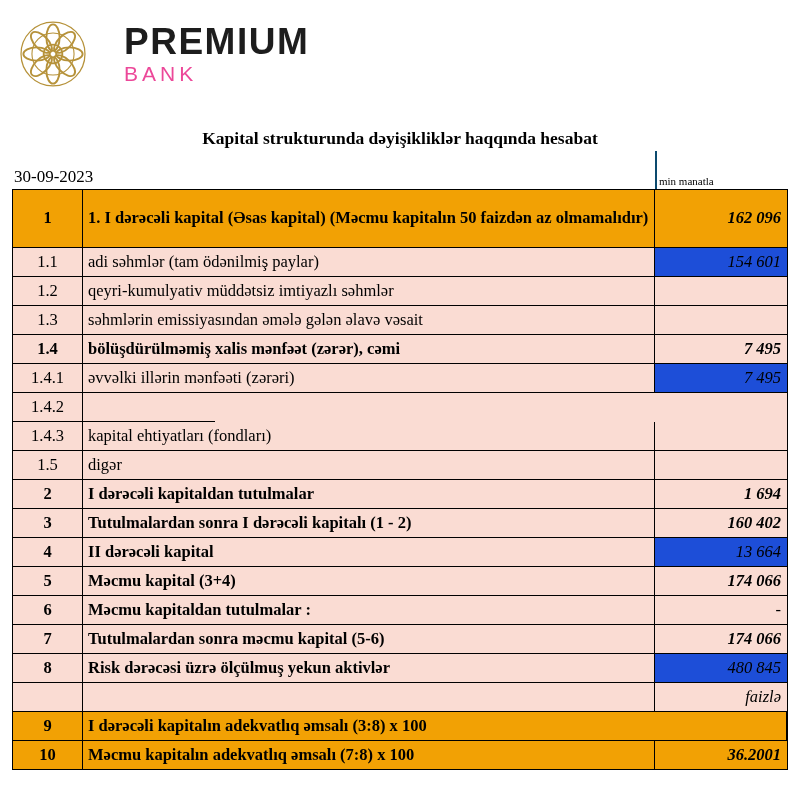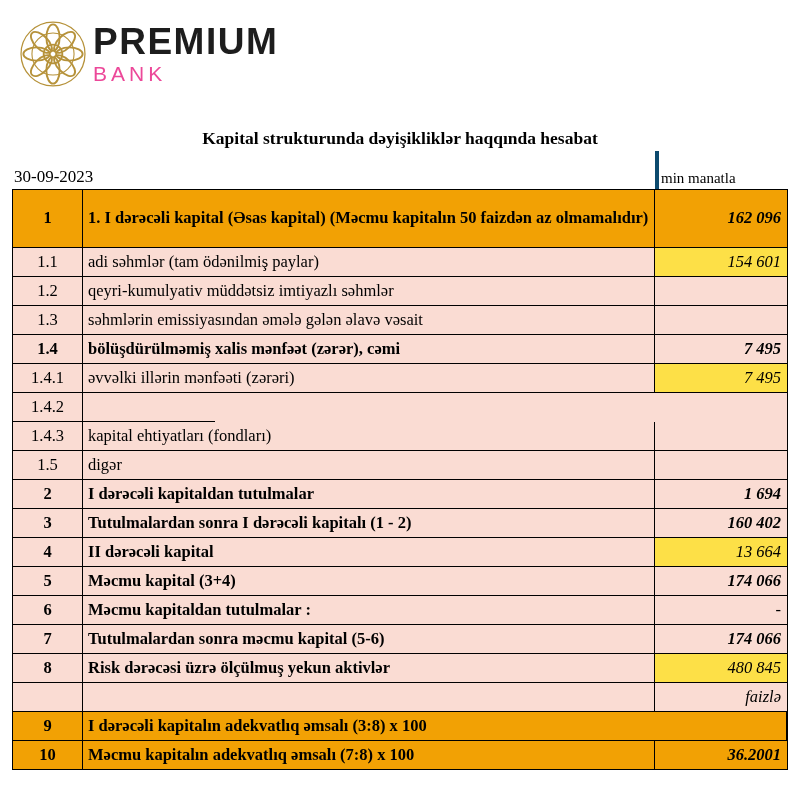--- a/index.html
+++ b/index.html
@@ -6,58 +6,58 @@
   html, body { background: #ffffff; }
   body {
     width: 800px; height: 799px;
     font-family: "Liberation Serif", serif;
     color: #000;
     overflow: hidden;
   }
   .page { padding: 6px 12px 0 12px; }
 
   
-  .brand { display: flex; align-items: center; gap: 1px; padding: 4px 0 0 2px; height: 92px; }
+  .brand { display: flex; align-items: center; gap: 32px; padding: 4px 0 0 2px; height: 92px; }
   .logo-emblem { color: var(--gold, #B6923A); flex: 0 0 auto; }
   .brand-text .name {
     font-family: "Liberation Sans", sans-serif;
     font-weight: bold; font-size: 37px; letter-spacing: 1.5px; color: #1d1d1d; line-height: 1.05;
   }
   .brand-text .sub {
     font-family: "Liberation Sans", sans-serif;
     font-size: 21px; letter-spacing: 4px; color: #ec4899; line-height: 1.1;
   }
 
   
   .title { text-align: center; font-weight: bold; font-size: 17.5px; margin-top: 30px; }
   .meta { display: flex; align-items: flex-end; margin-top: 2px; }
   .meta .date { flex: 1; font-size: 17px; padding: 0 0 2px 2px; }
   .meta .unit {
-    width: 133px; font-size: 15px; height: 38px;
-    border-left: 4px solid #0c4a6e;
+    width: 133px; font-size: 11px; height: 38px;
+    border-left: 2px solid #0c4a6e;
     display: flex; align-items: flex-end; padding: 0 0 2px 2px;
   }
 
   
   .tbl { border: 1px solid #000; border-bottom: none; }
   .trow { display: flex; min-height: 29px; }
   .trow.tall { min-height: 58px; }
   .trow.orange { background: var(--orange, #F2A104); }
   .trow.pink { background: var(--pink, #FADCD3); }
   .cell {
     border-bottom: 1px solid #000;
     display: flex; align-items: center;
     font-size: 16.5px; line-height: 1.35;
   }
   .c-no { width: 70px; justify-content: center; border-right: 1px solid #000; text-align: center; }
   .c-label { flex: 1; padding: 1px 5px; border-right: 1px solid #000; }
   .c-value { width: 132px; justify-content: flex-end; text-align: right; padding: 1px 6px; font-style: italic; }
   .bold { font-weight: bold; }
   .italic { font-style: italic; }
-  .white { background: #fde047; }
+  .white { background: #1d4ed8; }
 </style>
 </head>
 <body>
 
 <div class="page">
 
   <div class="brand">
     <svg class="logo-emblem" width="78" height="78" viewBox="0 0 100 100" aria-hidden="true">
       <g fill="none" stroke="currentColor" stroke-width="2.4">
         <circle cx="50" cy="50" r="41" stroke-width="1.6"></circle>

